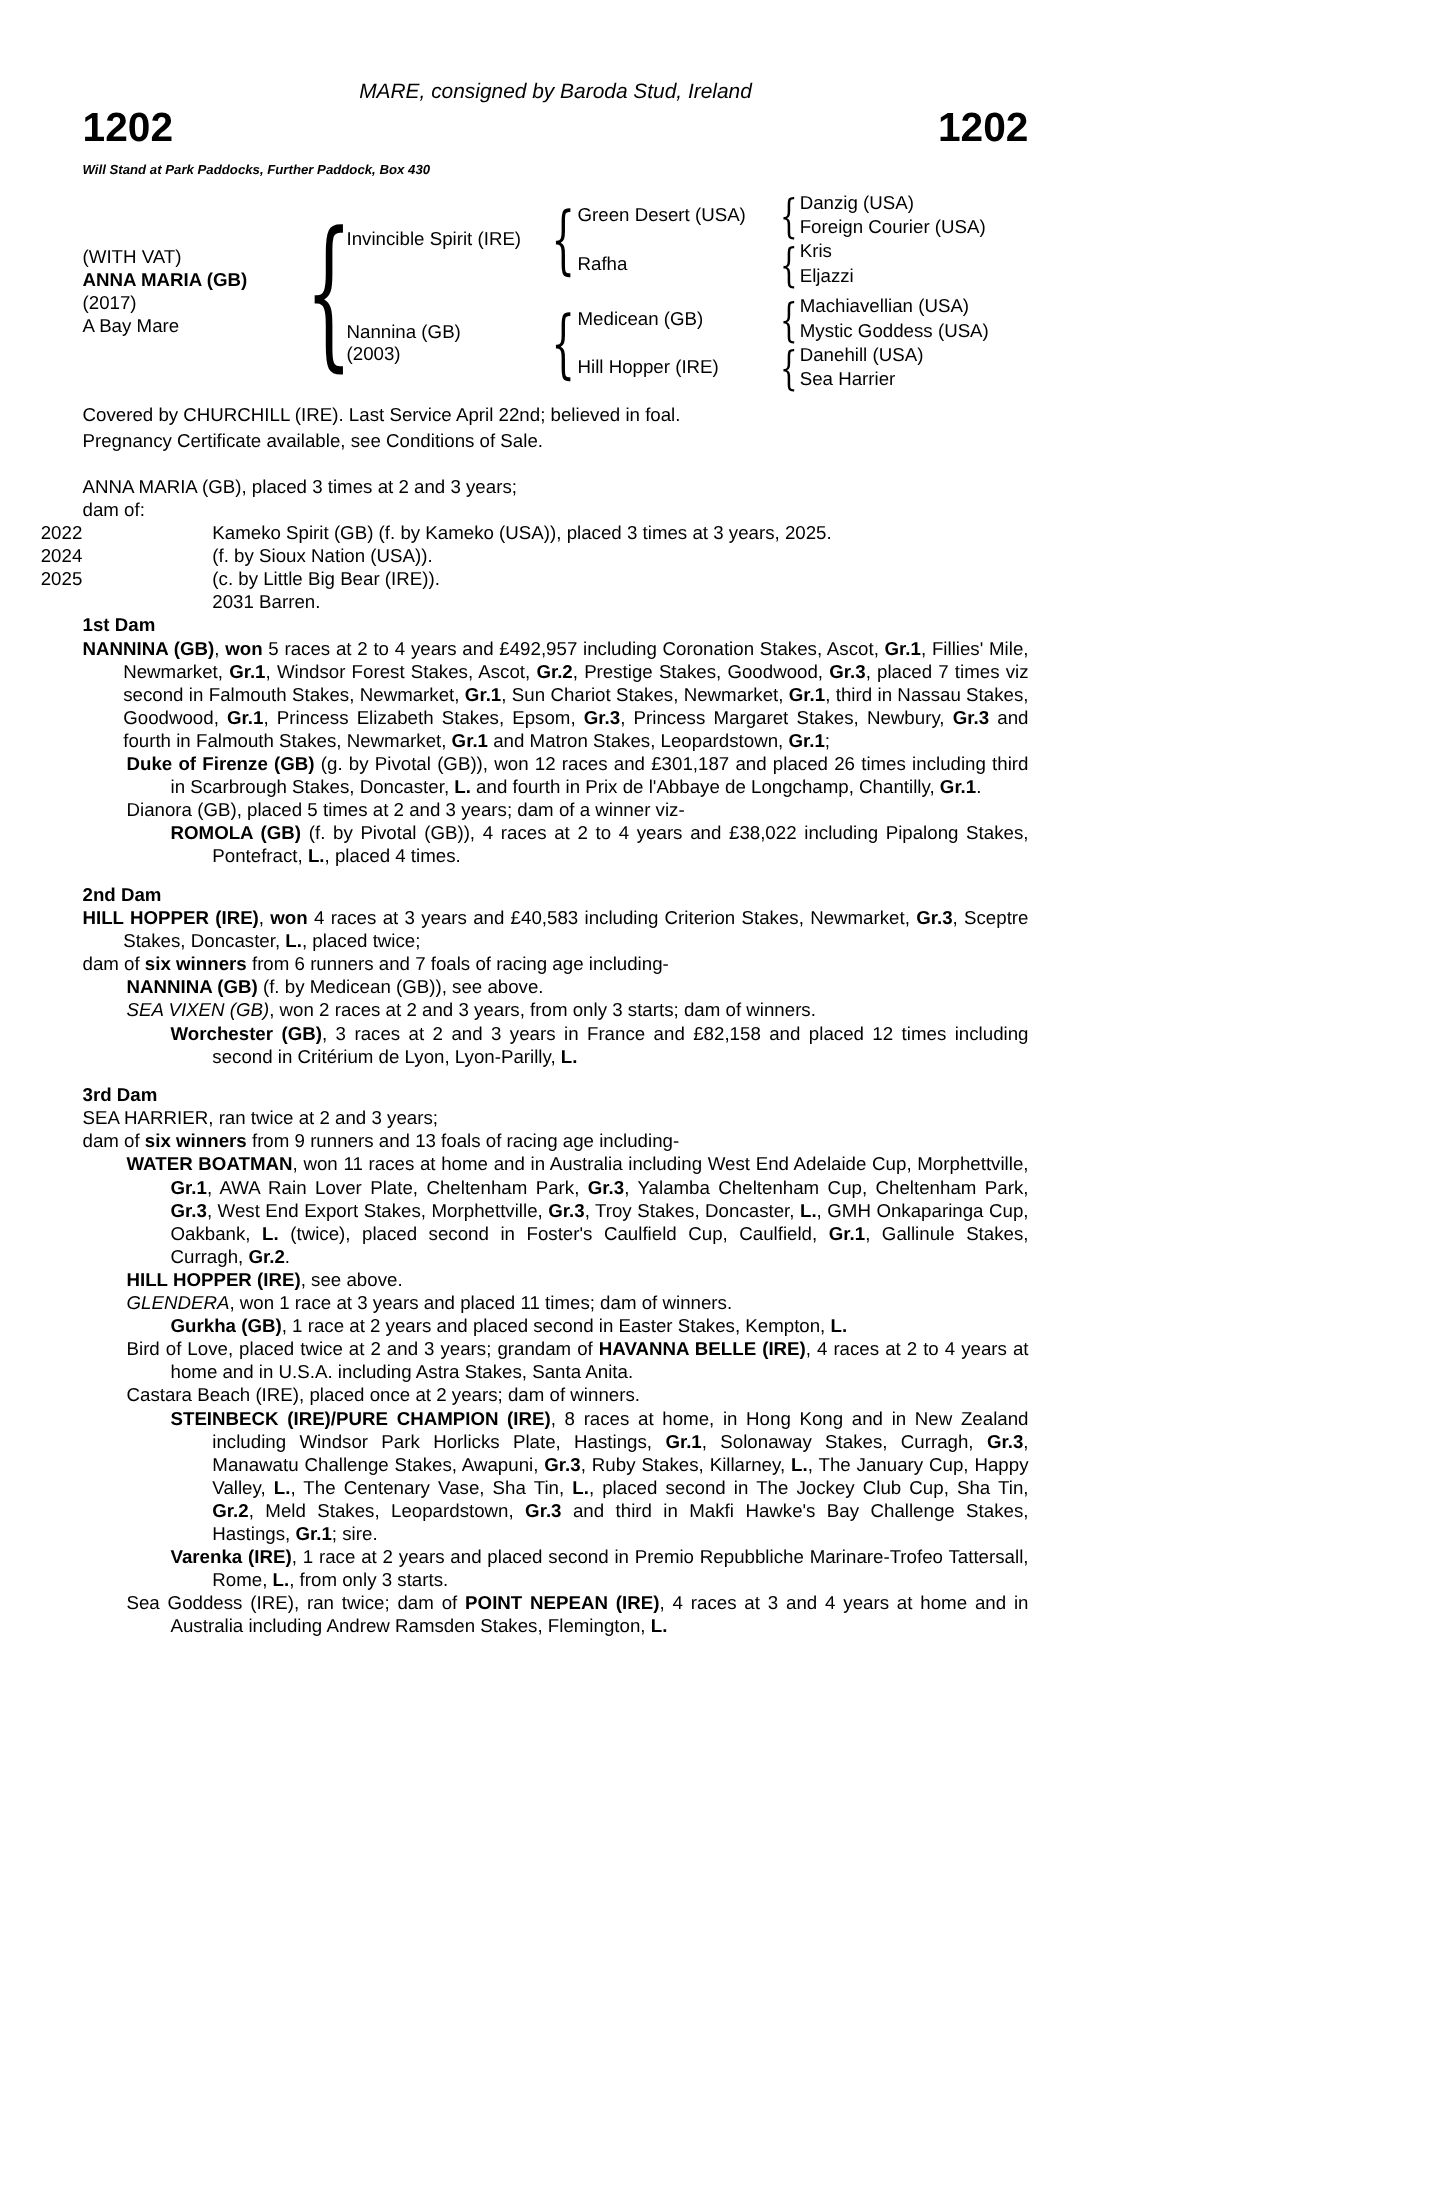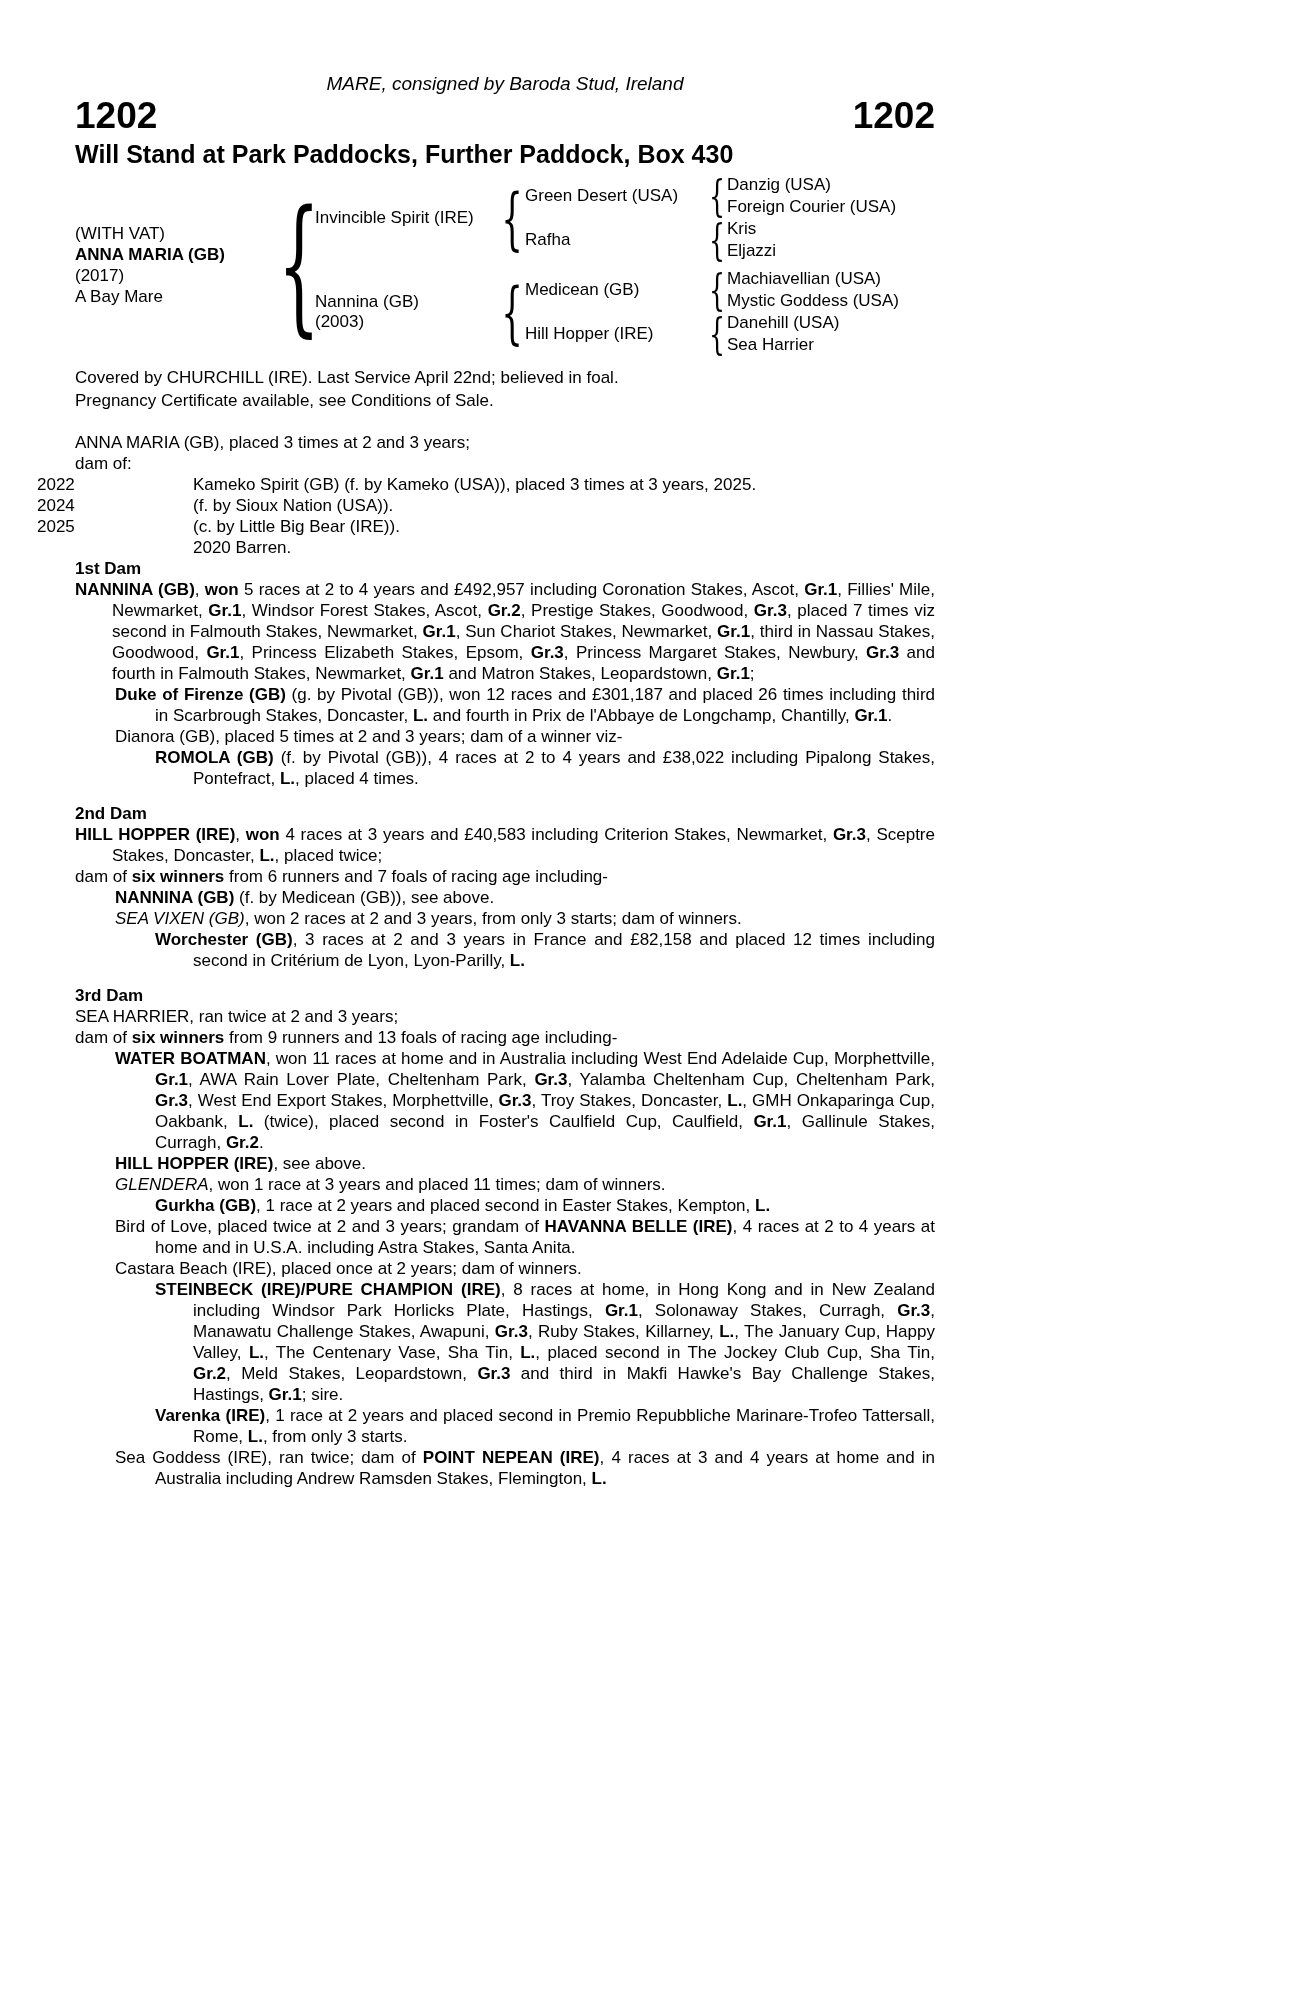--- a/index.html
+++ b/index.html
@@ -6,21 +6,21 @@
   html,body { width:1315px; height:2000px; }
   body {
     background:#ffffff; color:#000000;
     font-family:"Liberation Sans", sans-serif;
     position:relative; overflow:hidden;
   }
   .page { position:absolute; left:75px; top:16px; width:860px; }
 
   .consignor { text-align:center; font-style:italic; font-size:19px; margin-top:56px; line-height:24px; }
   .lot-row { display:flex; justify-content:space-between; align-items:baseline; font-size:37px; font-weight:bold; line-height:40px; margin-top:0px; }
-  .stand { font-weight:bold; font-size:25px; margin-top:6px; line-height:24px; }
+  .stand { font-weight:bold; font-size:12px; margin-top:6px; line-height:24px;font-style:italic; }
 
   
   .pedigree { display:flex; align-items:center; margin-top:8px; font-size:17px; }
   .subject { width:208px; line-height:21px; }
   .subject .name { font-weight:bold; }
   .brace {
     font-family:"DejaVu Serif", serif; font-weight:normal;
     display:flex; align-items:center; justify-content:center; flex:0 0 auto;
   }
   .brace-1 { font-size:148px; width:32px; height:150px; transform:scaleX(0.45); }
@@ -125,21 +125,21 @@
     <div>Covered by CHURCHILL (IRE). Last Service April 22nd; believed in foal.</div>
     <div>Pregnancy Certificate available, see Conditions of Sale.</div>
   </div>
 
   <div id="blocks">
       <div class="blk lv0" style="margin-top: 20px;"><span>ANNA MARIA (GB), placed 3 times at 2 and 3 years;</span></div>
       <div class="blk lv0"><span>dam of:</span></div>
       <div class="blk produce"><span class="year">2022</span><span>Kameko Spirit (GB) (f. by Kameko (USA)), placed 3 times at 3 years, 2025.</span></div>
       <div class="blk produce"><span class="year">2024</span><span>(f. by Sioux Nation (USA)).</span></div>
       <div class="blk produce"><span class="year">2025</span><span>(c. by Little Big Bear (IRE)).</span></div>
-      <div class="blk produce"><span class="year"></span><span>2020 Barren.</span></div>
+      <div class="blk produce"><span class="year"></span><span>2031 Barren.</span></div>
       <div class="blk heading" style="margin-top: 0;">1st Dam</div>
       <div class="blk lv0"><span class="b">NANNINA (GB)</span><span>, </span><span class="b">won</span><span> 5 races at 2 to 4 years and £492,957 including Coronation Stakes, Ascot, </span><span class="b">Gr.1</span><span>, Fillies' Mile, Newmarket, </span><span class="b">Gr.1</span><span>, Windsor Forest Stakes, Ascot, </span><span class="b">Gr.2</span><span>, Prestige Stakes, Goodwood, </span><span class="b">Gr.3</span><span>, placed 7 times viz second in Falmouth Stakes, Newmarket, </span><span class="b">Gr.1</span><span>, Sun Chariot Stakes, Newmarket, </span><span class="b">Gr.1</span><span>, third in Nassau Stakes, Goodwood, </span><span class="b">Gr.1</span><span>, Princess Elizabeth Stakes, Epsom, </span><span class="b">Gr.3</span><span>, Princess Margaret Stakes, Newbury, </span><span class="b">Gr.3</span><span> and fourth in Falmouth Stakes, Newmarket, </span><span class="b">Gr.1</span><span> and Matron Stakes, Leopardstown, </span><span class="b">Gr.1</span><span>;</span></div>
       <div class="blk lv1"><span class="b">Duke of Firenze (GB)</span><span> (g. by Pivotal (GB)), won 12 races and £301,187 and placed 26 times including third in Scarbrough Stakes, Doncaster, </span><span class="b">L.</span><span> and fourth in Prix de l'Abbaye de Longchamp, Chantilly, </span><span class="b">Gr.1</span><span>.</span></div>
       <div class="blk lv1"><span>Dianora (GB), placed 5 times at 2 and 3 years; dam of a winner viz-</span></div>
       <div class="blk lv2"><span class="b">ROMOLA (GB)</span><span> (f. by Pivotal (GB)), 4 races at 2 to 4 years and £38,022 including Pipalong Stakes, Pontefract, </span><span class="b">L.</span><span>, placed 4 times.</span></div>
       <div class="blk heading" style="margin-top: 14px;">2nd Dam</div>
       <div class="blk lv0"><span class="b">HILL HOPPER (IRE)</span><span>, </span><span class="b">won</span><span> 4 races at 3 years and £40,583 including Criterion Stakes, Newmarket, </span><span class="b">Gr.3</span><span>, Sceptre Stakes, Doncaster, </span><span class="b">L.</span><span>, placed twice;</span></div>
       <div class="blk lv0"><span>dam of </span><span class="b">six winners</span><span> from 6 runners and 7 foals of racing age including-</span></div>
       <div class="blk lv1"><span class="b">NANNINA (GB)</span><span> (f. by Medicean (GB)), see above.</span></div>
       <div class="blk lv1"><span class="i">SEA VIXEN (GB)</span><span>, won 2 races at 2 and 3 years, from only 3 starts; dam of winners.</span></div>

